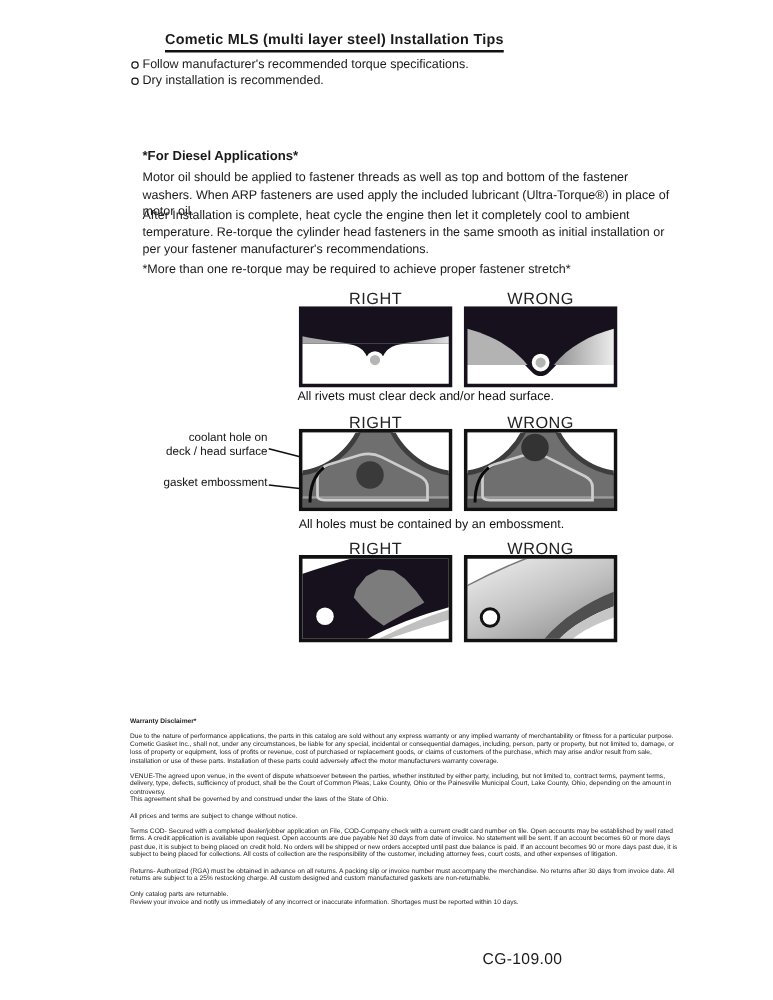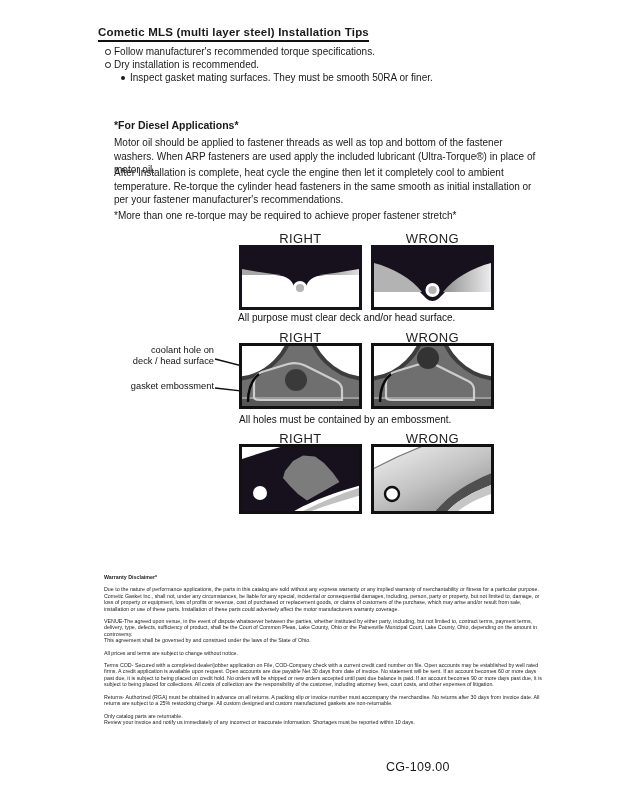--- a/index.html
+++ b/index.html
@@ -32,28 +32,27 @@
   .fineprint{font-size:5.3px;line-height:6.4px;width:438px;color:#222;}
   .fineprint .fp-h{font-weight:bold;margin:0 0 6px 0;}
   .fineprint p{margin:0 0 6px 0;}
   .fineprint .tight{margin:0;}
   .code{font-size:12.5px;letter-spacing:.3px;color:#1a1a1a;}
   svg{display:block;}
 </style>
 </head>
 <body>
 
-<div class="abs" style="left:98px;top:22px;">
+<div class="abs" style="left:132px;top:22px;">
   <span class="title">Cometic MLS (multi layer steel) Installation Tips</span>
 </div>
 
 <div class="abs bullets" style="left:104px;top:45px;">
   <div class="bullet">Follow manufacturer's recommended torque specifications.</div>
   <div class="bullet">Dry installation is recommended.</div>
-  <div class="subbullet">Inspect gasket mating surfaces.  They must be smooth 50RA or finer.</div>
 </div>
 
 <div class="abs h2" style="left:114px;top:119px;">*For Diesel Applications*</div>
 <div class="abs para" style="left:114px;top:136px;">Motor oil should be applied to fastener threads as well as top and bottom of the fastener washers. When ARP fasteners are used apply the included lubricant (Ultra-Torque®) in place of motor oil.</div>
 <div class="abs para" style="left:114px;top:166px;">After Installation is complete, heat cycle the engine then let it completely cool to ambient temperature. Re-torque the cylinder head fasteners in the same smooth as initial installation or per your fastener manufacturer's recommendations.</div>
 <div class="abs para" style="left:114px;top:209px;">*More than one re-torque may be required to achieve proper fastener stretch*</div>
 
 <div class="abs rw" style="left:239px;top:231px;">RIGHT</div>
 <div class="abs rw" style="left:371px;top:231px;">WRONG</div>
 
@@ -84,21 +83,21 @@
     </defs>
     <rect width="123" height="65" fill="#16111c"></rect>
     <rect x="3" y="47" width="117" height="15" fill="#ffffff"></rect>
     <path d="M3,47 L51,47 C40,33 22,23 3,18 Z" fill="#b3b3b3"></path>
     <path d="M72,47 L120,47 L120,18 C101,23 83,33 72,47 Z" fill="url(#g1b)"></path>
     <path d="M49,47 C52,50 54,52.5 56,54 C59,56.5 64,56.5 67,54 C69,52.5 71,50 74,47 Z" fill="#16111c"></path>
     <circle cx="61.5" cy="45" r="5.6" fill="#b5b5b5" stroke="#ffffff" stroke-width="3"></circle>
   </svg>
 </div>
 
-<div class="abs caption" style="left:238px;top:312px;">All purpose must clear deck and/or head surface.</div>
+<div class="abs caption" style="left:238px;top:312px;">All rivets must clear deck and/or head surface.</div>
 
 <div class="abs rw" style="left:239px;top:330px;">RIGHT</div>
 <div class="abs rw" style="left:371px;top:330px;">WRONG</div>
 
 <div class="abs sidelabel" style="left:106px;top:345px;">
   <div>coolant hole on</div>
   <div>deck / head surface</div>
 </div>
 <div class="abs sidelabel" style="left:106px;top:381px;">gasket embossment</div>
 

